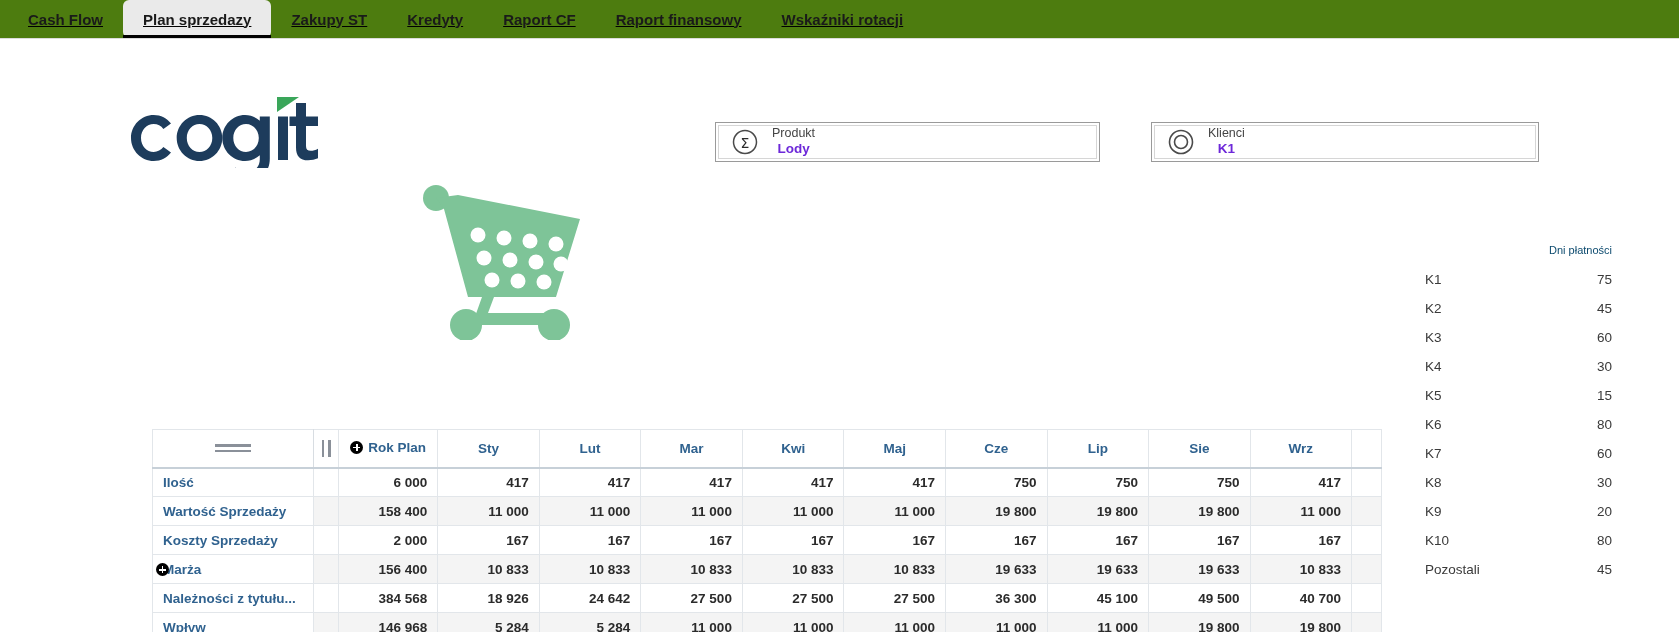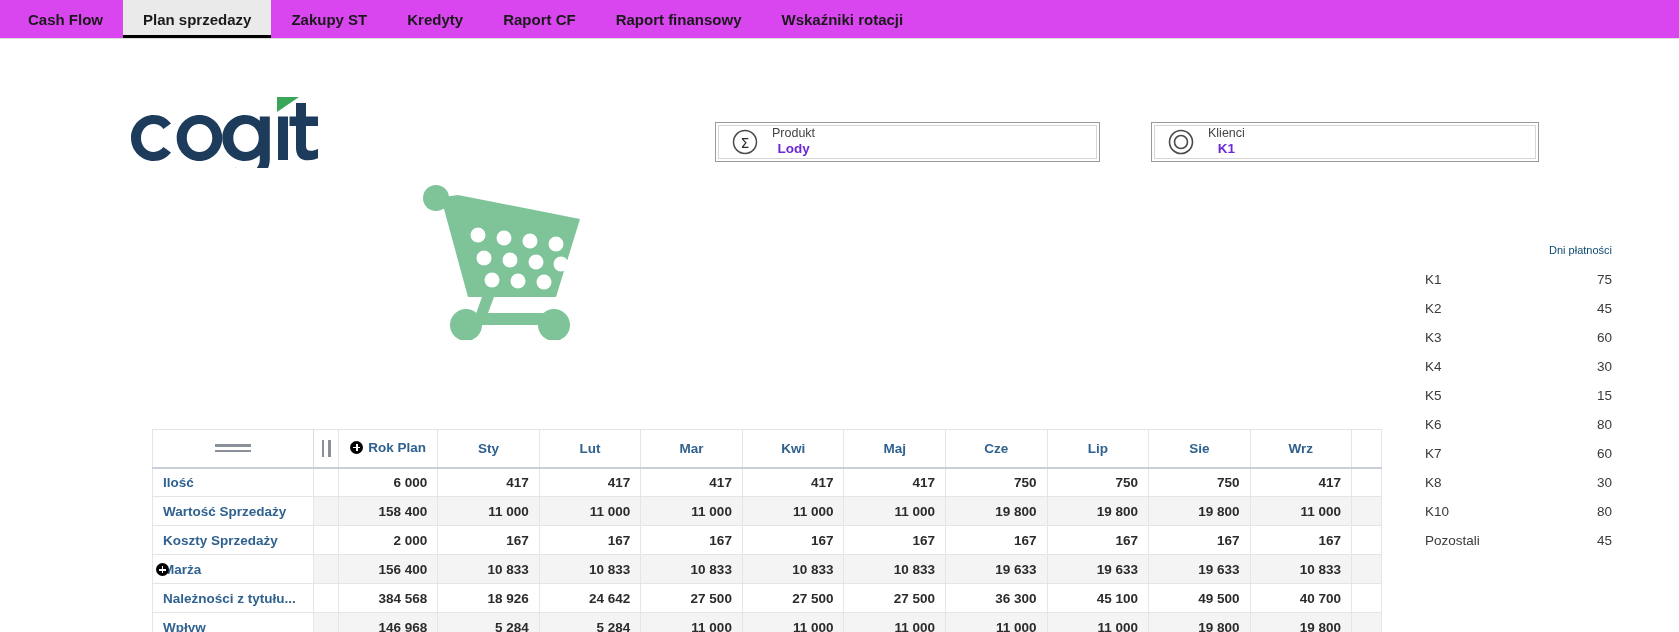--- a/index.html
+++ b/index.html
@@ -9,39 +9,41 @@
     background: #ffffff;
     font-family: "Liberation Sans", sans-serif;
     overflow: hidden;
   }
 
   
   #topnav {
     position: relative;
     height: 39px;
     width: 1679px;
-    background: #d946ef;
+    background: #4d7c0f;
     border-bottom: 1px solid #dcdcdc;
     display: flex;
     align-items: stretch;
     padding-left: 8px;
+    text-decoration: underline;
   }
   .nav-tab {
     display: flex;
     align-items: center;
     padding: 0 20px;
     font-size: 15px;
     font-weight: bold;
     color: #1a1a1a;
     white-space: nowrap;
     position: relative;
     cursor: pointer;
   }
   .nav-tab.active {
     background: #eaeaea;
+    border-radius: 6px;
   }
   .nav-tab.active::after {
     content: "";
     position: absolute;
     left: 0; right: 0; bottom: 0;
     height: 3px;
     background: #000000;
   }
 
   
@@ -376,20 +378,24 @@
           <span class="dni-key">K6</span>
           <span class="dni-val">80</span>
         </div>
         <div class="dni-row">
           <span class="dni-key">K7</span>
           <span class="dni-val">60</span>
         </div>
         <div class="dni-row">
           <span class="dni-key">K8</span>
           <span class="dni-val">30</span>
+        </div>
+        <div class="dni-row">
+          <span class="dni-key">K9</span>
+          <span class="dni-val">20</span>
         </div>
         <div class="dni-row">
           <span class="dni-key">K10</span>
           <span class="dni-val">80</span>
         </div>
         <div class="dni-row">
           <span class="dni-key">Pozostali</span>
           <span class="dni-val">45</span>
         </div>
       </div>

